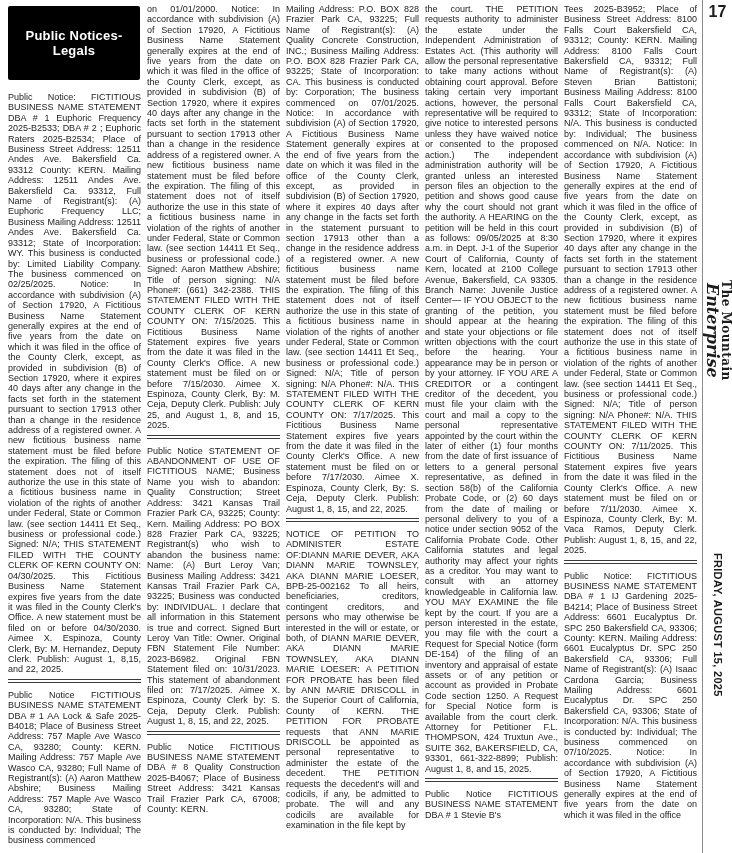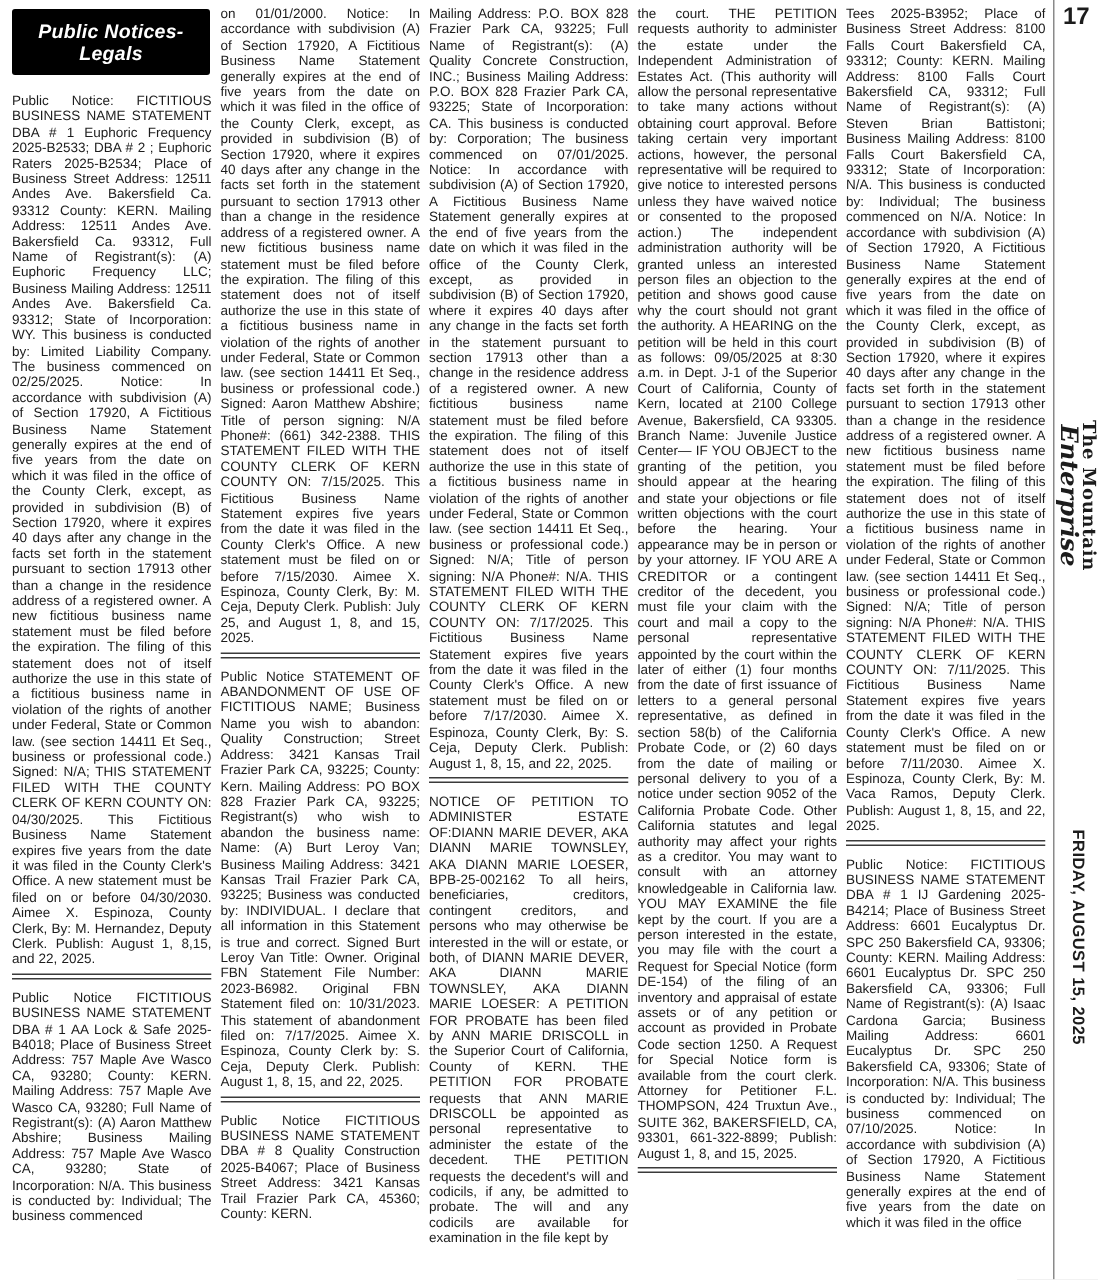--- a/index.html
+++ b/index.html
@@ -13,22 +13,22 @@
     display:flex; gap:6px; overflow:hidden;
   }
   .col { flex:0 0 133px; width:133px; height:849px; overflow:hidden; }
   p.notice {
     margin:0 0 3px; font-size:9px; line-height:10.4px; text-align:justify;
     hyphens:auto; -webkit-hyphens:auto; word-spacing:0.2px;
   }
   p.notice b { font-weight:normal; }
   .section-header {
     background:#000; color:#fff; font-weight:bold; font-size:13px;
-    text-align:center; padding:7px 2px; margin:2px 1px 12px 0;
-    letter-spacing:0.2px; border-radius:2px;font-style:italic;
+    text-align:center; padding:22px 2px; margin:2px 1px 12px 0;
+    letter-spacing:0.2px; border-radius:2px;
   }
   .rule {
     border-top:1px solid #3a3a3a; border-bottom:1px solid #3a3a3a;
     height:2px; margin:4px 0 7px;
   }
   .sidebar {
     position:absolute; right:0; top:0; width:30px; height:853px;
     border-left:1px solid #8a8a8a; box-sizing:border-box; background:#fff;
   }
   .page-number {
@@ -60,30 +60,31 @@
         <div class="section-header">Public Notices-Legals</div>
         <p class="notice"><b>Public Notice: FICTITIOUS BUSINESS NAME STATEMENT DBA # 1 Euphoric Frequency 2025-B2533; DBA # 2 ; Euphoric Raters 2025-B2534;</b><span> Place of Business Street Address: 12511 Andes Ave. Bakersfield Ca. 93312 County: KERN. Mailing Address: 12511 Andes Ave. Bakersfield Ca. 93312, Full Name of Registrant(s): (A) Euphoric Frequency LLC; Business Mailing Address: 12511 Andes Ave. Bakersfield Ca. 93312; State of Incorporation: WY. This business is conducted by: Limited Liability Company. The business commenced on 02/25/2025. Notice: In accordance with subdivision (A) of Section 17920, A Fictitious Business Name Statement generally expires at the end of five years from the date on which it was filed in the office of the County Clerk, except, as provided in subdivision (B) of Section 17920, where it expires 40 days after any change in the facts set forth in the statement pursuant to section 17913 other than a change in the residence address of a registered owner. A new fictitious business name statement must be filed before the expiration. The filing of this statement does not of itself authorize the use in this state of a fictitious business name in violation of the rights of another under Federal, State or Common law. (see section 14411 Et Seq., business or professional code.) Signed: N/A; THIS STATEMENT FILED WITH THE COUNTY CLERK OF KERN COUNTY ON: 04/30/2025. This Fictitious Business Name Statement expires five years from the date it was filed in the County Clerk's Office. A new statement must be filed on or before 04/30/2030. Aimee X. Espinoza, County Clerk, By: M. Hernandez, Deputy Clerk. </span><b>Publish: August 1, 8,15, and 22, 2025.</b></p>
         <div class="rule"></div>
         <p class="notice"><b>Public Notice FICTITIOUS BUSINESS NAME STATEMENT DBA # 1 AA Lock &amp; Safe 2025-B4018;</b><span> Place of Business Street Address: 757 Maple Ave Wasco CA, 93280; County: KERN. Mailing Address: 757 Maple Ave Wasco CA, 93280; Full Name of Registrant(s): (A) Aaron Matthew Abshire; Business Mailing Address: 757 Maple Ave Wasco CA, 93280; State of Incorporation: N/A. This business is conducted by: Individual; The business commenced</span></p>
       </div>
       <div class="col">
         <p class="notice"><span>on 01/01/2000. Notice: In accordance with subdivision (A) of Section 17920, A Fictitious Business Name Statement generally expires at the end of five years from the date on which it was filed in the office of the County Clerk, except, as provided in subdivision (B) of Section 17920, where it expires 40 days after any change in the facts set forth in the statement pursuant to section 17913 other than a change in the residence address of a registered owner. A new fictitious business name statement must be filed before the expiration. The filing of this statement does not of itself authorize the use in this state of a fictitious business name in violation of the rights of another under Federal, State or Common law. (see section 14411 Et Seq., business or professional code.) Signed: Aaron Matthew Abshire; Title of person signing: N/A Phone#: (661) 342-2388. THIS STATEMENT FILED WITH THE COUNTY CLERK OF KERN COUNTY ON: 7/15/2025. This Fictitious Business Name Statement expires five years from the date it was filed in the County Clerk's Office. A new statement must be filed on or before 7/15/2030. Aimee X. Espinoza, County Clerk, By: M. Ceja, Deputy Clerk. </span><b>Publish: July 25, and August 1, 8, and 15, 2025.</b></p>
         <div class="rule"></div>
         <p class="notice"><b>Public Notice STATEMENT OF ABANDONMENT OF USE OF FICTITIOUS NAME; Business Name you wish to abandon: Quality Construction;</b><span> Street Address: 3421 Kansas Trail Frazier Park CA, 93225; County: Kern. Mailing Address: PO BOX 828 Frazier Park CA, 93225; Registrant(s) who wish to abandon the business name: Name: (A) Burt Leroy Van; Business Mailing Address: 3421 Kansas Trail Frazier Park CA, 93225; Business was conducted by: INDIVIDUAL. I declare that all information in this Statement is true and correct. Signed Burt Leroy Van Title: Owner. Original FBN Statement File Number: 2023-B6982. Original FBN Statement filed on: 10/31/2023. This statement of abandonment filed on: 7/17/2025. Aimee X. Espinoza, County Clerk by: S. Ceja, Deputy Clerk. </span><b>Publish: August 1, 8, 15, and 22, 2025.</b></p>
         <div class="rule"></div>
-        <p class="notice"><b>Public Notice FICTITIOUS BUSINESS NAME STATEMENT DBA # 8 Quality Construction 2025-B4067;</b><span> Place of Business Street Address: 3421 Kansas Trail Frazier Park CA, 45360; County: KERN.</span></p>
+        <p class="notice"><b>Public Notice FICTITIOUS BUSINESS NAME STATEMENT DBA # 8 Quality Construction 2025-B4067;</b><span> Place of Business Street Address: 3421 Kansas Trail Frazier Park CA, 67008; County: KERN.</span></p>
       </div>
       <div class="col">
         <p class="notice"><span>Mailing Address: P.O. BOX 828 Frazier Park CA, 93225; Full Name of Registrant(s): (A) Quality Concrete Construction, INC.; Business Mailing Address: P.O. BOX 828 Frazier Park CA, 93225; State of Incorporation: CA. This business is conducted by: Corporation; The business commenced on 07/01/2025. Notice: In accordance with subdivision (A) of Section 17920, A Fictitious Business Name Statement generally expires at the end of five years from the date on which it was filed in the office of the County Clerk, except, as provided in subdivision (B) of Section 17920, where it expires 40 days after any change in the facts set forth in the statement pursuant to section 17913 other than a change in the residence address of a registered owner. A new fictitious business name statement must be filed before the expiration. The filing of this statement does not of itself authorize the use in this state of a fictitious business name in violation of the rights of another under Federal, State or Common law. (see section 14411 Et Seq., business or professional code.) Signed: N/A; Title of person signing: N/A Phone#: N/A. THIS STATEMENT FILED WITH THE COUNTY CLERK OF KERN COUNTY ON: 7/17/2025. This Fictitious Business Name Statement expires five years from the date it was filed in the County Clerk's Office. A new statement must be filed on or before 7/17/2030. Aimee X. Espinoza, County Clerk, By: S. Ceja, Deputy Clerk. </span><b>Publish: August 1, 8, 15, and 22, 2025.</b></p>
         <div class="rule"></div>
         <p class="notice"><b>NOTICE OF PETITION TO ADMINISTER ESTATE OF:DIANN MARIE DEVER, AKA DIANN MARIE TOWNSLEY, AKA DIANN MARIE LOESER, BPB-25-002162</b><span> To all heirs, beneficiaries, creditors, contingent creditors, and persons who may otherwise be interested in the will or estate, or both, of DIANN MARIE DEVER, AKA DIANN MARIE TOWNSLEY, AKA DIANN MARIE LOESER: A PETITION FOR PROBATE has been filed by ANN MARIE DRISCOLL in the Superior Court of California, County of KERN. THE PETITION FOR PROBATE requests that ANN MARIE DRISCOLL be appointed as personal representative to administer the estate of the decedent. THE PETITION requests the decedent's will and codicils, if any, be admitted to probate. The will and any codicils are available for examination in the file kept by</span></p>
       </div>
       <div class="col">
         <p class="notice"><span>the court. THE PETITION requests authority to administer the estate under the Independent Administration of Estates Act. (This authority will allow the personal representative to take many actions without obtaining court approval. Before taking certain very important actions, however, the personal representative will be required to give notice to interested persons unless they have waived notice or consented to the proposed action.) The independent administration authority will be granted unless an interested person files an objection to the petition and shows good cause why the court should not grant the authority. A HEARING on the petition will be held in this court as follows: 09/05/2025 at 8:30 a.m. in Dept. J-1 of the Superior Court of California, County of Kern, located at 2100 College Avenue, Bakersfield, CA 93305. Branch Name: Juvenile Justice Center— IF YOU OBJECT to the granting of the petition, you should appear at the hearing and state your objections or file written objections with the court before the hearing. Your appearance may be in person or by your attorney. IF YOU ARE A CREDITOR or a contingent creditor of the decedent, you must file your claim with the court and mail a copy to the personal representative appointed by the court within the later of either (1) four months from the date of first issuance of letters to a general personal representative, as defined in section 58(b) of the California Probate Code, or (2) 60 days from the date of mailing or personal delivery to you of a notice under section 9052 of the California Probate Code. Other California statutes and legal authority may affect your rights as a creditor. You may want to consult with an attorney knowledgeable in California law. YOU MAY EXAMINE the file kept by the court. If you are a person interested in the estate, you may file with the court a Request for Special Notice (form DE-154) of the filing of an inventory and appraisal of estate assets or of any petition or account as provided in Probate Code section 1250. A Request for Special Notice form is available from the court clerk. Attorney for Petitioner F.L. THOMPSON, 424 Truxtun Ave., SUITE 362, BAKERSFIELD, CA, 93301, 661-322-8899; </span><b>Publish: August 1, 8, and 15, 2025.</b></p>
         <div class="rule"></div>
+        <p class="notice"><b>Public Notice FICTITIOUS BUSINESS NAME STATEMENT DBA # 1 Stevie B's</b></p>
       </div>
       <div class="col">
         <p class="notice"><b>Tees 2025-B3952;</b><span> Place of Business Street Address: 8100 Falls Court Bakersfield CA, 93312; County: KERN. Mailing Address: 8100 Falls Court Bakersfield CA, 93312; Full Name of Registrant(s): (A) Steven Brian Battistoni; Business Mailing Address: 8100 Falls Court Bakersfield CA, 93312; State of Incorporation: N/A. This business is conducted by: Individual; The business commenced on N/A. Notice: In accordance with subdivision (A) of Section 17920, A Fictitious Business Name Statement generally expires at the end of five years from the date on which it was filed in the office of the County Clerk, except, as provided in subdivision (B) of Section 17920, where it expires 40 days after any change in the facts set forth in the statement pursuant to section 17913 other than a change in the residence address of a registered owner. A new fictitious business name statement must be filed before the expiration. The filing of this statement does not of itself authorize the use in this state of a fictitious business name in violation of the rights of another under Federal, State or Common law. (see section 14411 Et Seq., business or professional code.) Signed: N/A; Title of person signing: N/A Phone#: N/A. THIS STATEMENT FILED WITH THE COUNTY CLERK OF KERN COUNTY ON: 7/11/2025. This Fictitious Business Name Statement expires five years from the date it was filed in the County Clerk's Office. A new statement must be filed on or before 7/11/2030. Aimee X. Espinoza, County Clerk, By: M. Vaca Ramos, Deputy Clerk. </span><b>Publish: August 1, 8, 15, and 22, 2025.</b></p>
         <div class="rule"></div>
         <p class="notice"><b>Public Notice: FICTITIOUS BUSINESS NAME STATEMENT DBA # 1 IJ Gardening 2025-B4214;</b><span> Place of Business Street Address: 6601 Eucalyptus Dr. SPC 250 Bakersfield CA, 93306; County: KERN. Mailing Address: 6601 Eucalyptus Dr. SPC 250 Bakersfield CA, 93306; Full Name of Registrant(s): (A) Isaac Cardona Garcia; Business Mailing Address: 6601 Eucalyptus Dr. SPC 250 Bakersfield CA, 93306; State of Incorporation: N/A. This business is conducted by: Individual; The business commenced on 07/10/2025. Notice: In accordance with subdivision (A) of Section 17920, A Fictitious Business Name Statement generally expires at the end of five years from the date on which it was filed in the office</span></p>
       </div>
     </div>
 
   <div class="sidebar">
     <div class="page-number">17</div>

